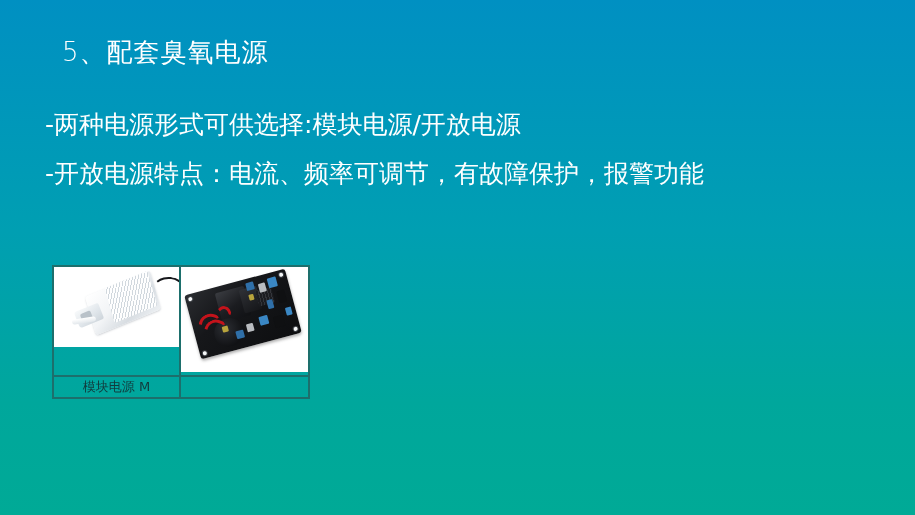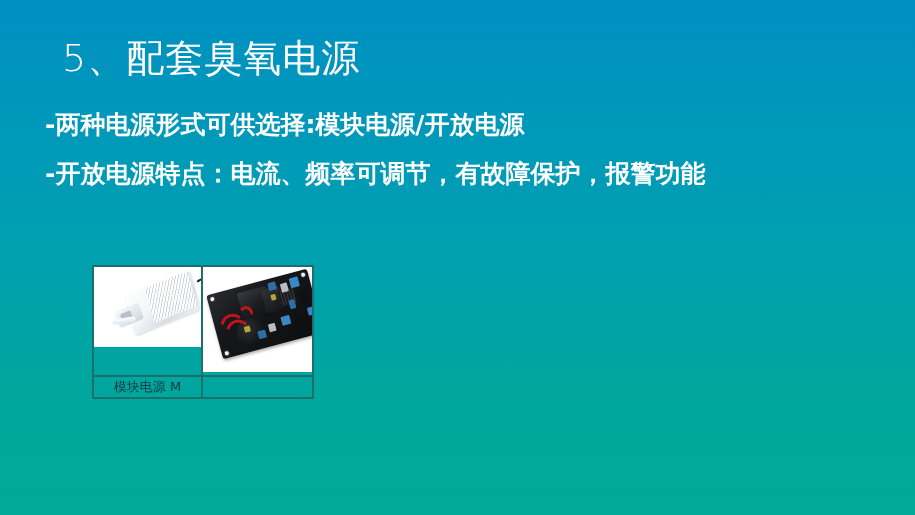--- a/index.html
+++ b/index.html
@@ -20,54 +20,53 @@
     height: 515px;
     background: linear-gradient(180deg, #0090c2 0%, #009fb2 45%, #00a79c 78%, #00aa96 100%);
     overflow: hidden;
   }
 
   
   .slide-title {
     position: absolute;
     left: 62px;
     top: 38px;
-    font-size: 38px;
+    font-size: 26px;
     line-height: 1.1;
     color: #ffffff;
     font-weight: 300;
     letter-spacing: 1px;
     white-space: nowrap;
   }
 
   
   .body-block {
     position: absolute;
     left: 45px;
     top: 112px;
     width: 830px;
   }
   .body-line {
     color: #ffffff;
     font-size: 25px;
     line-height: 1.0;
     margin-bottom: 24px;
     white-space: nowrap;
-    font-weight: 700;
+    font-weight: 400;
   }
   .body-line:last-child { margin-bottom: 4px; }
 
   
   .pic-table {
     position: absolute;
     left: 52px;
     top: 265px;
-    width: 222px;
+    width: 258px;
     border: 2px solid #1d6f6c;
     box-sizing: border-box;
-    margin-left: 40px;
   }
   .pic-row {
     display: flex;
     width: 100%;
   }
   .pic-cell {
     width: 50%;
     box-sizing: border-box;
     position: relative;
     height: 108px;

